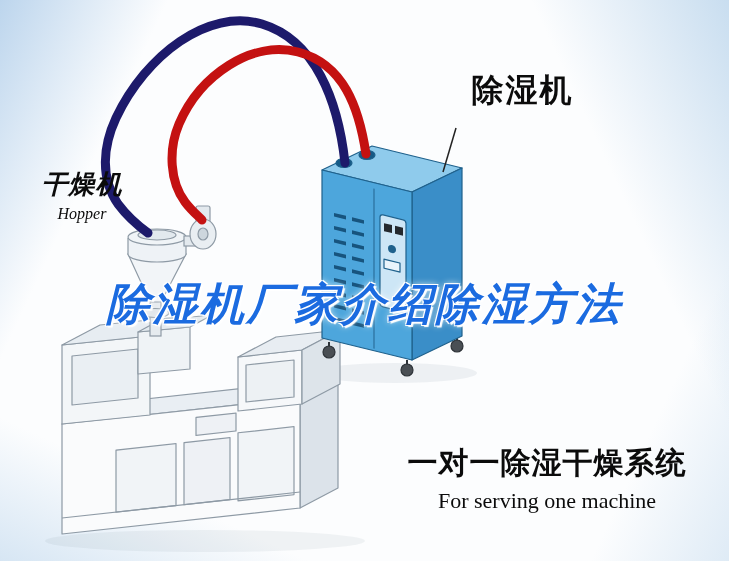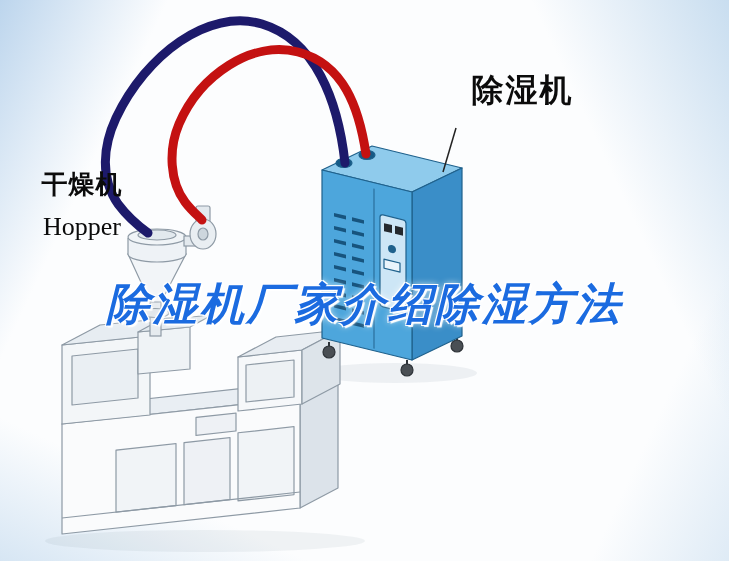--- a/index.html
+++ b/index.html
@@ -13,23 +13,23 @@
       linear-gradient(295deg, rgba(210,227,242,.7) 0%, rgba(255,255,255,0) 14%),
       #fcfdfe;
   }
   .svg-layer{position:absolute;left:0;top:0;width:729px;height:561px;}
   .label{position:absolute;text-align:center;color:#0b0b0b;line-height:1.15;}
   .cn{font-family:"Liberation Sans",sans-serif;font-weight:700;}
   .en{font-family:"Liberation Serif",serif;font-weight:400;}
   .dehum-label{left:440px;top:72px;width:165px;}
   .dehum-label .cn{font-size:32px;letter-spacing:2px;}
   .dehum-label .en{font-size:24px;margin-top:3px;}
-  .hopper-label{left:26px;top:170px;width:112px;}
+  .hopper-label{left:26px;top:170px;width:112px;font-style:italic;}
   .hopper-label .cn{font-size:26px;letter-spacing:1px;}
-  .hopper-label .en{font-size:26px;margin-top:12px;}
+  .hopper-label .en{font-size:16px;margin-top:5px;}
   .watermark{
     left:0;top:258px;width:729px;
     font-size:44px;font-style:italic;font-weight:700;
     color:#1b6be0;letter-spacing:3px;
     text-shadow:-1px -1px 0 #fff,1px -1px 0 #fff,-1px 1px 0 #fff,
                  2px 2px 1px #ffffff,0 0 7px rgba(255,255,255,.95);
     margin-top:21px;
   }
   .system-label{left:396px;top:446px;width:302px;}
   .system-label .cn{font-size:30px;letter-spacing:1px;}
@@ -140,14 +140,18 @@
     <div class="cn">除湿机</div>
   </div>
 
   <div class="label hopper-label">
     <div class="cn">干燥机</div>
     <div class="en">Hopper</div>
   </div>
 
   <div class="label watermark">除湿机厂家介绍除湿方法</div>
 
+  <div class="label system-label">
+    <div class="cn">一对一除湿干燥系统</div>
+    <div class="en">For serving one machine</div>
+  </div>
 
 </div>
 
 </body></html>

